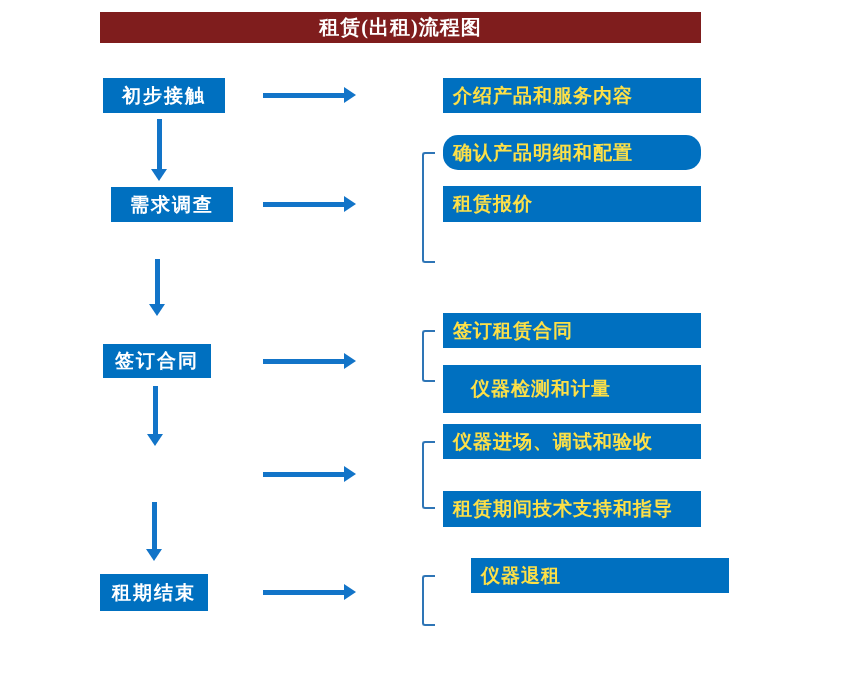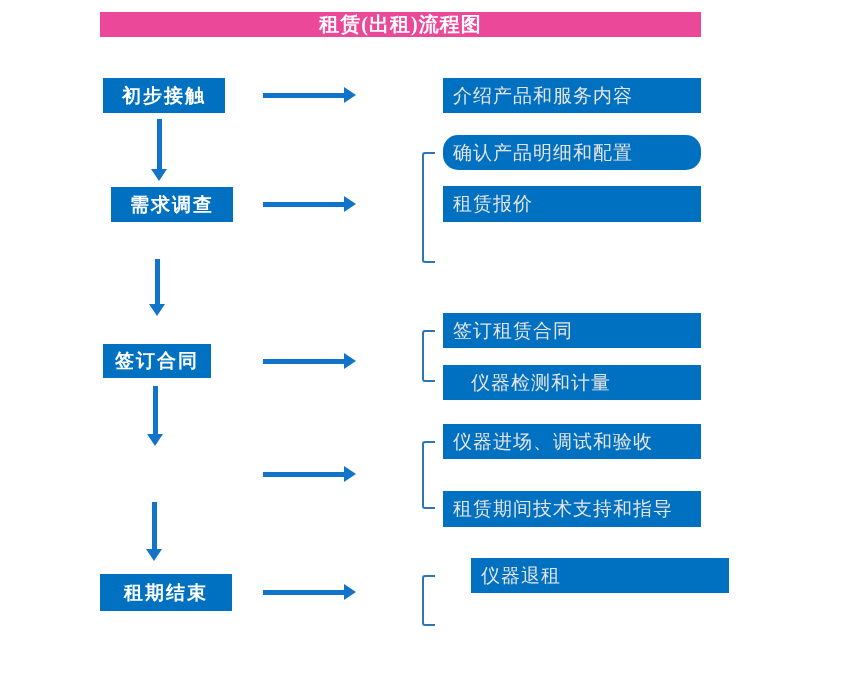--- a/index.html
+++ b/index.html
@@ -11,22 +11,22 @@
     position: relative;
     width: 844px;
     height: 688px;
     background: #ffffff;
     font-family: "Liberation Serif", "DejaVu Serif", serif;
     overflow: hidden;
   }
   .title-bar {
     position: absolute;
     left: 100px; top: 12px;
-    width: 601px; height: 25px;
-    background: #ec4899;
+    width: 601px; height: 31px;
+    background: #7f1d1d;
     color: #ffffff;
     font-size: 20px;
     font-weight: bold;
     display: flex;
     align-items: center;
     justify-content: center;
     letter-spacing: 1px;
   }
   .box-step {
     position: absolute;
@@ -38,23 +38,23 @@
     align-items: center;
     justify-content: center;
     letter-spacing: 2px;
     text-align: right;
   }
   .box-detail {
     position: absolute;
     left: 443px;
     width: 258px;
     background: #0070C0;
-    color: #e5e5e5;
+    color: #fde047;
     font-size: 19px;
-    font-weight: normal;
+    font-weight: bold;
     display: flex;
     align-items: center;
     padding-left: 10px;
     box-sizing: border-box;
     letter-spacing: 1px;
   }
   
   .arrow-h {
     position: absolute;
     height: 16px;
@@ -118,21 +118,21 @@
 </head>
 <body>
 
 <div class="canvas">
 
   <div class="title-bar">租赁(出租)流程图</div>
 
   <div class="box-step" style="left:103px; top:78px;  width:122px; height:35px;">初步接触</div>
   <div class="box-step" style="left:103px; top:187px; width:122px; height:35px;margin-left:8px;">需求调查</div>
   <div class="box-step" style="left:103px; top:344px; width:108px; height:34px;">签订合同</div>
-  <div class="box-step" style="left:100px; top:574px; width:132px; height:37px;">租期结束</div>
+  <div class="box-step" style="left:100px; top:574px; width:108px; height:37px;">租期结束</div>
 
   <div class="arrow-v" style="left:151px; top:119px; height:62px;">
     <div class="shaft"></div>
     <div class="head"></div>
   </div>
   <div class="arrow-v" style="left:149px; top:259px; height:57px;">
     <div class="shaft"></div>
     <div class="head"></div>
   </div>
   <div class="arrow-v" style="left:147px; top:386px; height:60px;">
@@ -169,20 +169,20 @@
   <div class="bracket" style="top:330px; height:52px;"></div>
   <div class="bracket" style="top:441px; height:68px;"></div>
   <div class="bracket" style="top:575px; height:51px;"></div>
 
   <div class="box-detail" style="top:78px;  height:35px;">介绍产品和服务内容</div>
 
   <div class="box-detail" style="top:135px; height:35px;border-radius:15px;">确认产品明细和配置</div>
   <div class="box-detail" style="top:186px; height:36px;">租赁报价</div>
 
   <div class="box-detail" style="top:313px; height:35px;">签订租赁合同</div>
-  <div class="box-detail" style="top:365px; height:35px;padding-left:28px;">仪器检测和计量</div>
+  <div class="box-detail" style="top:365px; height:48px;padding-left:28px;">仪器检测和计量</div>
 
   <div class="box-detail" style="top:424px; height:35px;text-align:center;">仪器进场、调试和验收</div>
   <div class="box-detail" style="top:491px; height:36px;">租赁期间技术支持和指导</div>
 
   <div class="box-detail" style="top:558px; height:35px;margin-left:28px;">仪器退租</div>
 
 </div>
 
 </body></html>

